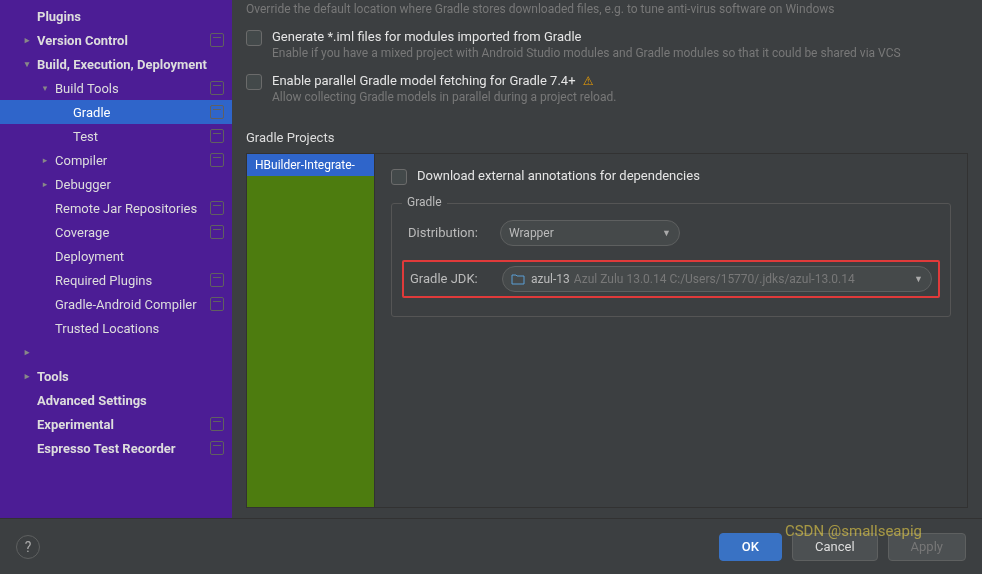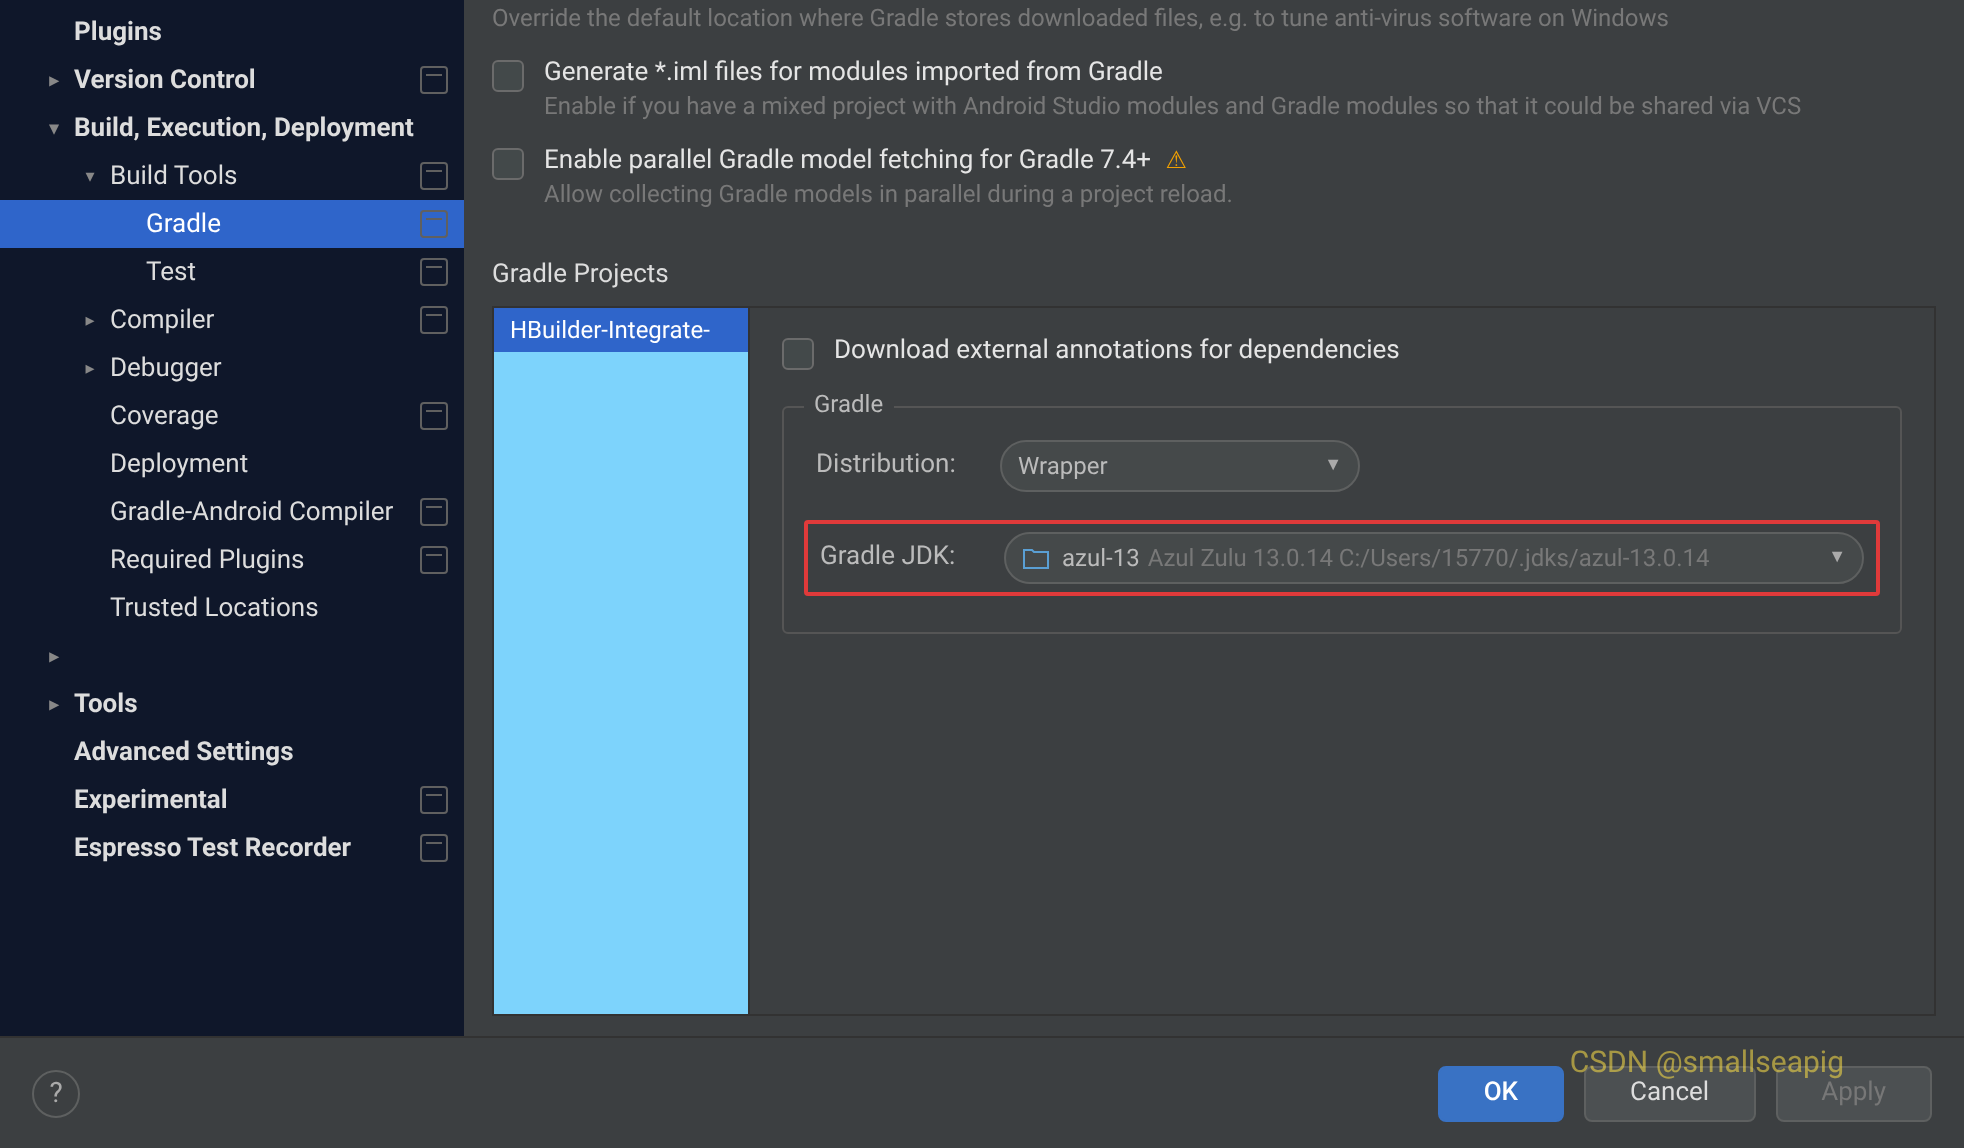--- a/index.html
+++ b/index.html
@@ -16,21 +16,21 @@
       height: 574px;
       overflow: hidden;
       position: relative;
     }
     .container {
       display: flex;
       height: 518px;
     }
     .sidebar {
       width: 232px;
-      background: #0f172a;
+      background: #4c1d95;
       overflow-y: auto;
       padding-top: 4px;
     }
     .tree-item {
       display: flex;
       align-items: center;
       height: 24px;
       padding-right: 8px;
       cursor: pointer;
       color: #dddddd;
@@ -125,21 +125,21 @@
       margin-bottom: 8px;
       font-size: 13px;
     }
     .projects-row {
       display: flex;
       border: 1px solid #323232;
       height: 355px;
     }
     .project-list {
       width: 128px;
-      background: #7dd3fc;
+      background: #4d7c0f;
       border-right: 1px solid #323232;
     }
     .project-item {
       background: #2f65ca;
       color: #ffffff;
       padding: 4px 8px;
       font-size: 12px;
       white-space: nowrap;
       overflow: hidden;
     }
@@ -319,35 +319,40 @@
         <span class="chevron">▸</span>
         <span class="label">Compiler</span>
         <span class="snap-icon"></span>
       </div>
       <div class="tree-item indent-2">
         <span class="chevron">▸</span>
         <span class="label">Debugger</span>
       </div>
       <div class="tree-item indent-2">
         <span class="chevron-spacer"></span>
+        <span class="label">Remote Jar Repositories</span>
+        <span class="snap-icon"></span>
+      </div>
+      <div class="tree-item indent-2">
+        <span class="chevron-spacer"></span>
         <span class="label">Coverage</span>
         <span class="snap-icon"></span>
       </div>
       <div class="tree-item indent-2">
         <span class="chevron-spacer"></span>
         <span class="label">Deployment</span>
       </div>
       <div class="tree-item indent-2">
         <span class="chevron-spacer"></span>
+        <span class="label">Required Plugins</span>
+        <span class="snap-icon"></span>
+      </div>
+      <div class="tree-item indent-2">
+        <span class="chevron-spacer"></span>
         <span class="label">Gradle-Android Compiler</span>
-        <span class="snap-icon"></span>
-      </div>
-      <div class="tree-item indent-2">
-        <span class="chevron-spacer"></span>
-        <span class="label">Required Plugins</span>
         <span class="snap-icon"></span>
       </div>
       <div class="tree-item indent-2">
         <span class="chevron-spacer"></span>
         <span class="label">Trusted Locations</span>
       </div>
       <div class="tree-item indent-1 bold">
         <span class="chevron">▸</span>
       </div>
       <div class="tree-item indent-1 bold">

